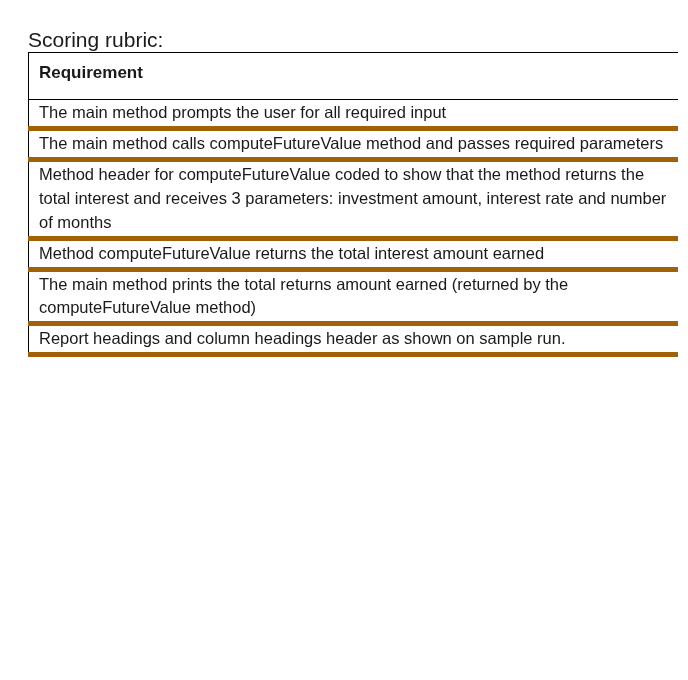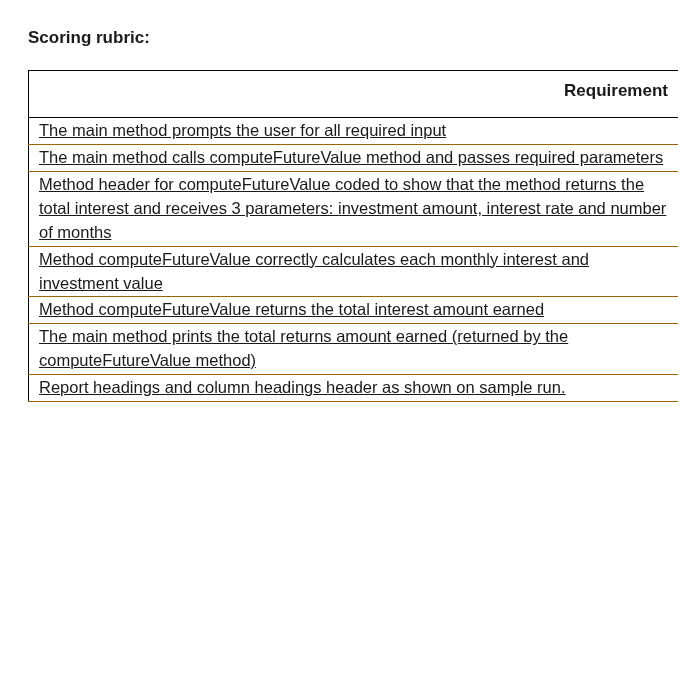--- a/index.html
+++ b/index.html
@@ -7,48 +7,46 @@
       padding: 0;
       box-sizing: border-box;
     }
     body {
       font-family: Verdana, Geneva, sans-serif;
       background: #fff;
       padding: 28px 0 0 28px;
       width: 688px;
     }
     .heading {
-      font-weight: bold;
-      font-size: 17px;
+      font-weight: normal;
+      font-size: 21px;
       color: #1a1a1a;
-      margin-bottom: 22px;
     }
     table {
       border-collapse: collapse;
       width: 650px;
     }
     th {
-      text-align: right;
+      text-align: left;
       font-weight: bold;
       font-size: 17px;
       color: #1a1a1a;
       padding: 10px 10px 16px 10px;
       border-top: 1px solid #000;
       border-left: 1px solid #000;
       border-bottom: 1px solid #000;
     }
     td {
       font-size: 16.5px;
       color: #1a1a1a;
       padding: 1px 8px 1px 10px;
       border-left: 1px solid #000;
-      border-bottom: 1px solid #a16207;
+      border-bottom: 5px solid #a16207;
       line-height: 1.45;
       vertical-align: top;
-      text-decoration: underline;
     }
   </style>
 </head>
 <body>
 
 <div class="heading">Scoring rubric:</div>
 
 <table>
   <thead>
     <tr>
@@ -59,23 +57,20 @@
     <tr>
         <td>The main method prompts the user for all required input</td>
       </tr>
     <tr>
         <td>The main method calls computeFutureValue method and passes required parameters</td>
       </tr>
     <tr>
         <td>Method header for computeFutureValue coded to show that the method returns the total interest and receives 3 parameters: investment amount, interest rate and number of months</td>
       </tr>
     <tr>
-        <td>Method computeFutureValue correctly calculates each monthly interest and investment value</td>
-      </tr>
-    <tr>
         <td>Method computeFutureValue returns the total interest amount earned</td>
       </tr>
     <tr>
         <td>The main method prints the total returns amount earned (returned by the computeFutureValue method)</td>
       </tr>
     <tr>
         <td>Report headings and column headings header as shown on sample run.</td>
       </tr>
   </tbody>
 </table>

